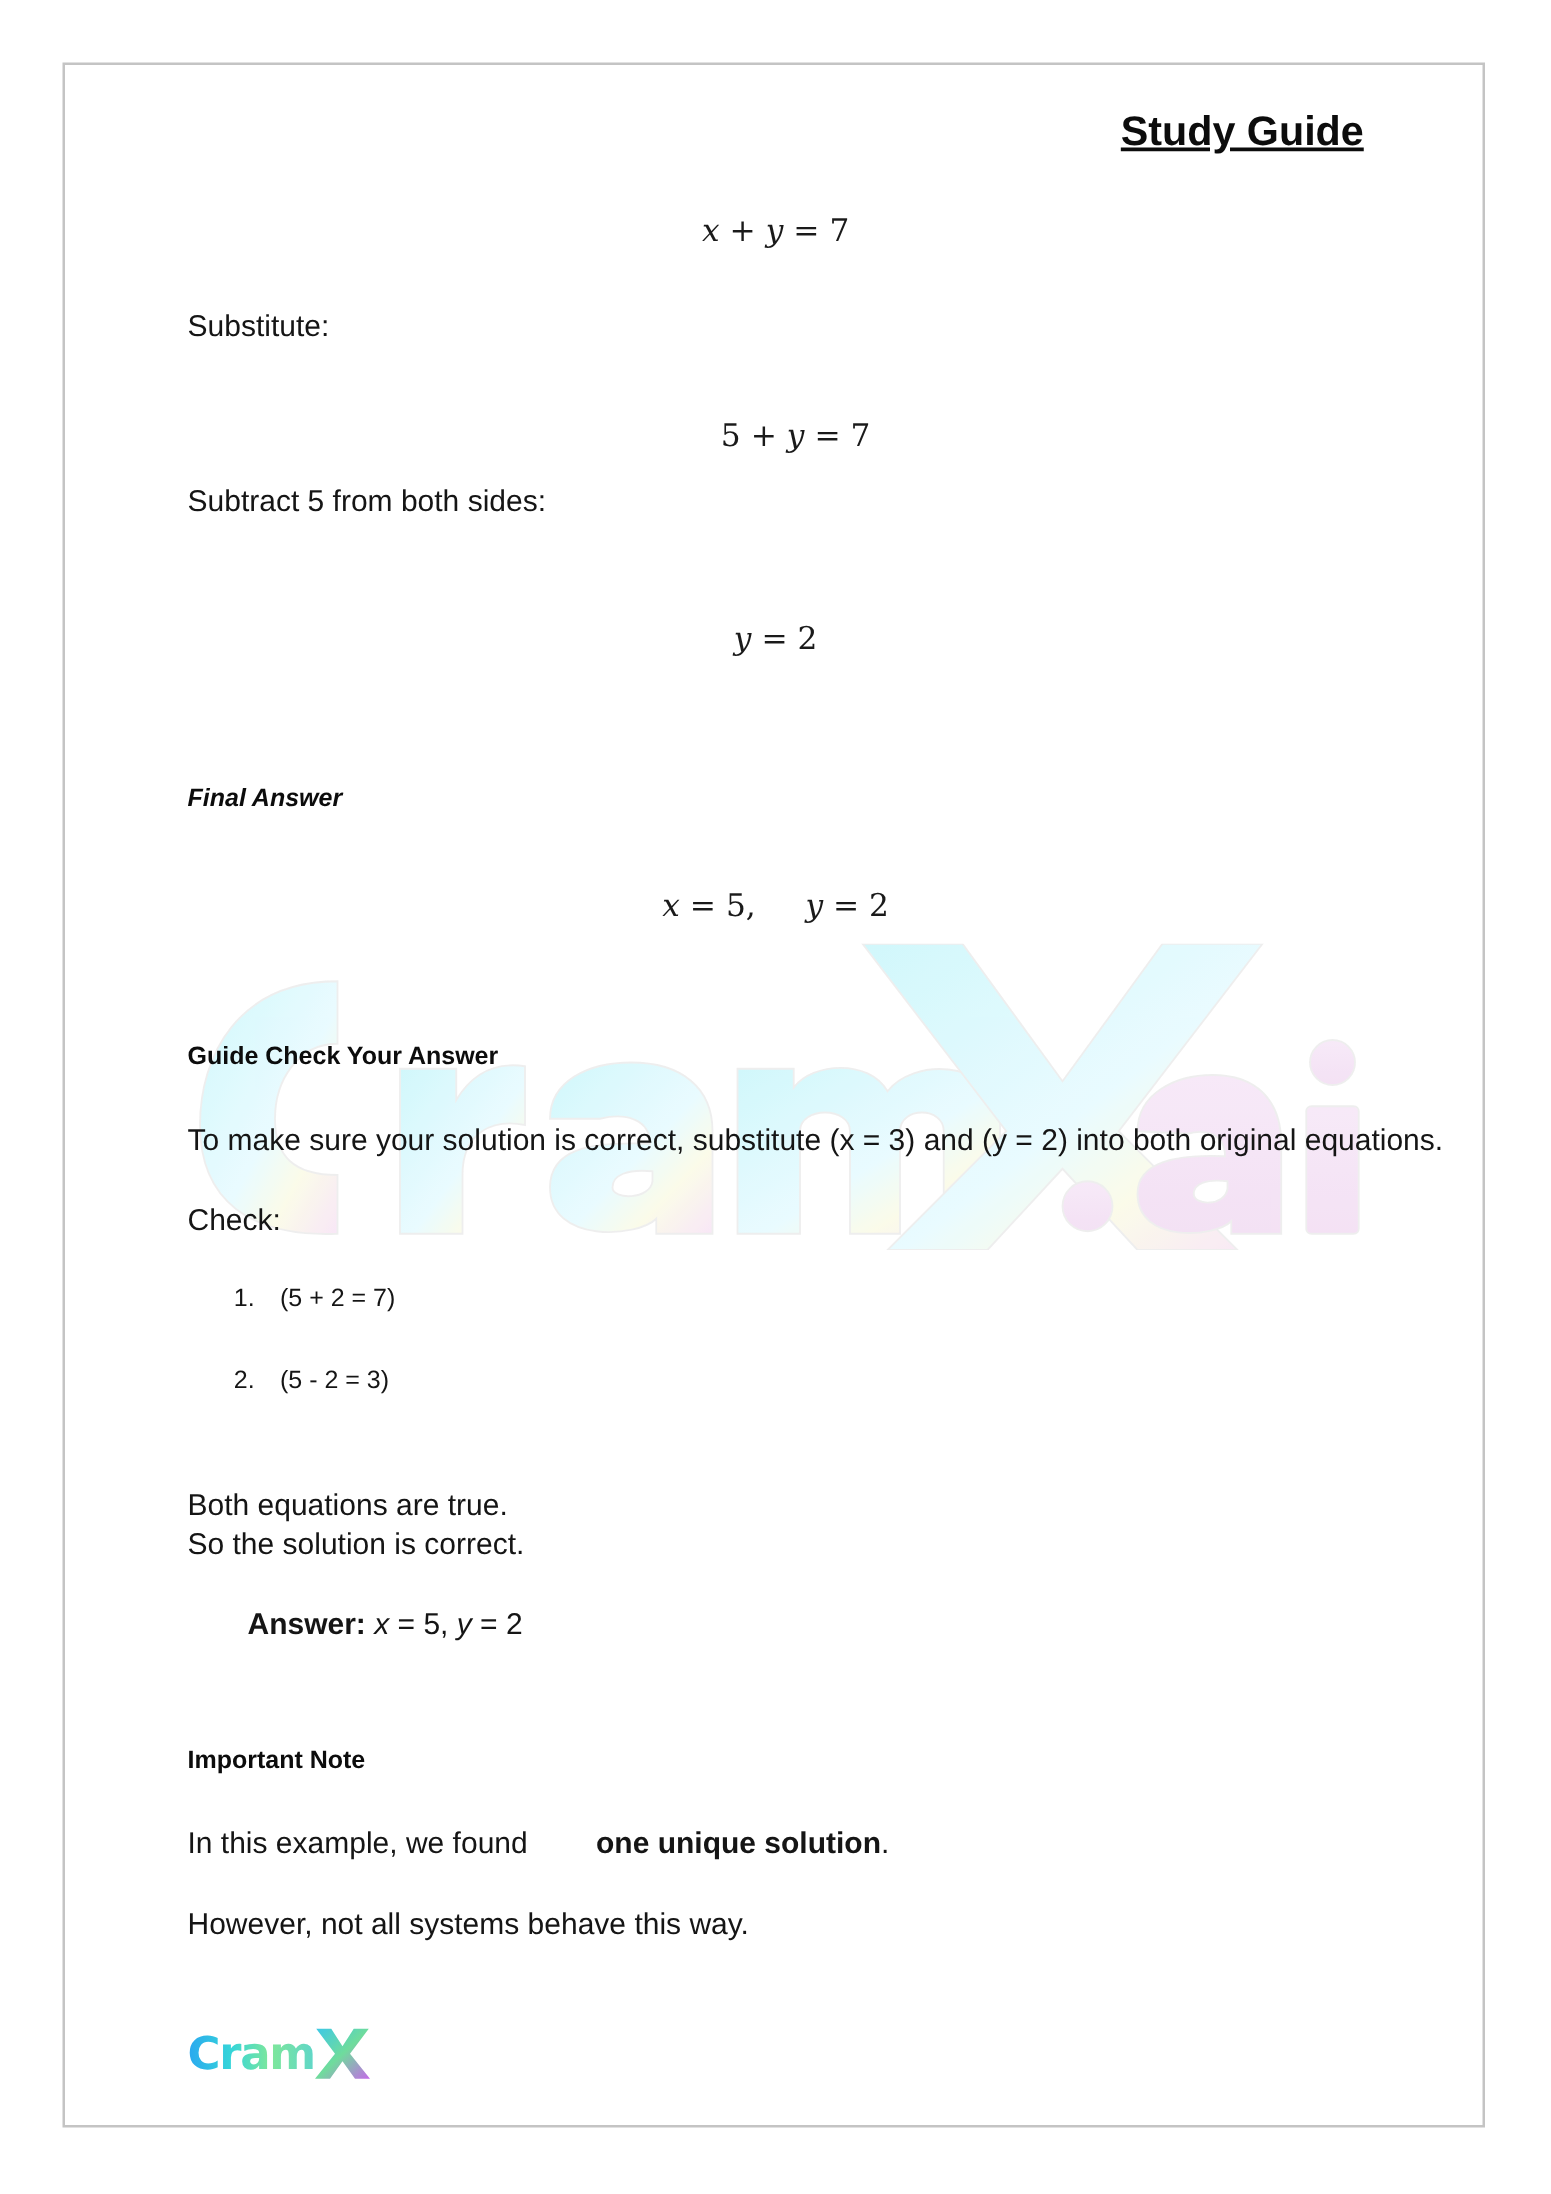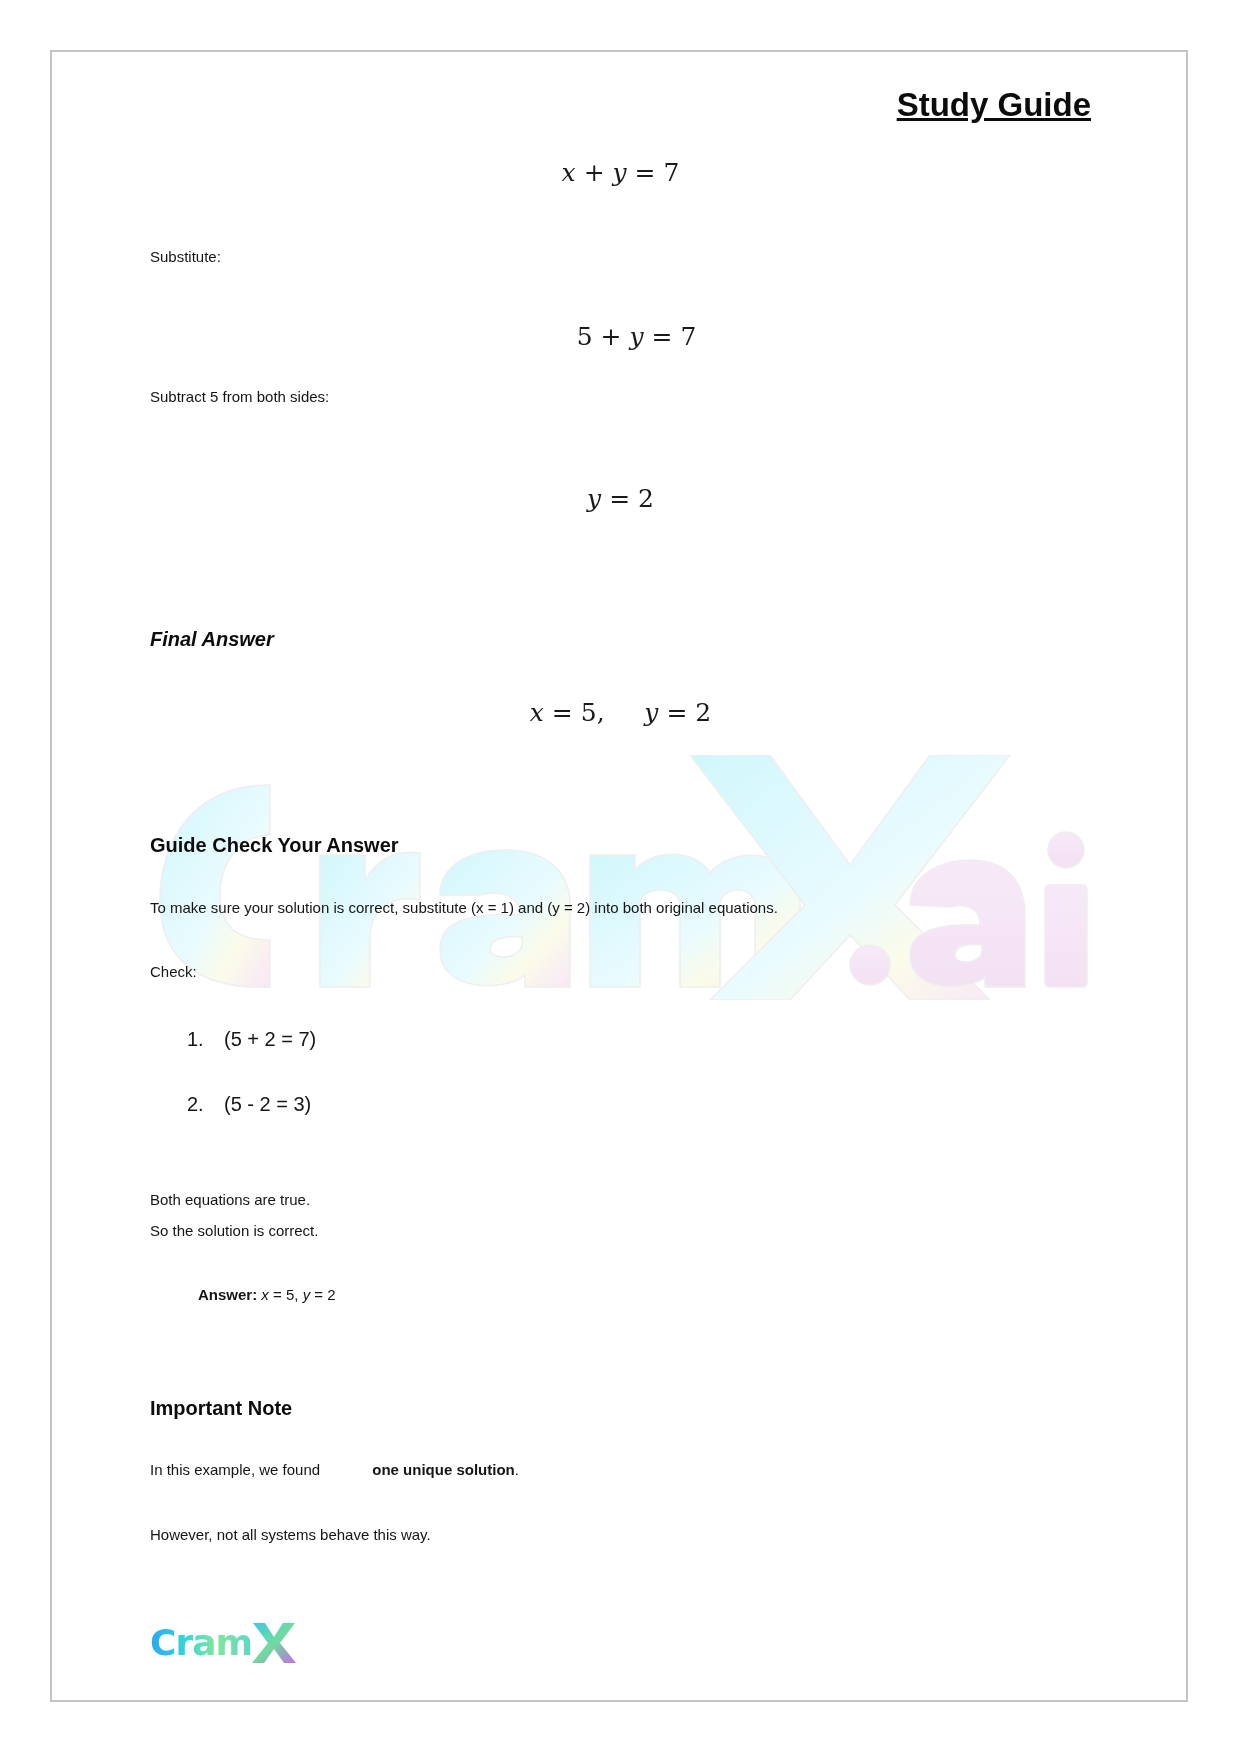--- a/index.html
+++ b/index.html
@@ -37,25 +37,26 @@
       text-decoration: underline;
     }
     .math {
       font-family: "DejaVu Serif", "Liberation Serif", serif;
       font-size: 25px;
       color: #1a1a1a;
       left: 0;
       width: 1241px;
       text-align: center;
       white-space: pre;
+      margin-top: 12px;
     }
     .math i { font-style: italic; }
     .text {
       left: 150px;
-      font-size: 15px;
+      font-size: 24px;
       color: #151515;
       white-space: nowrap;
     }
     .heading {
       left: 150px;
       font-size: 20px;
       font-weight: bold;
       color: #0c0c0c;
       white-space: nowrap;
     }
@@ -135,21 +136,21 @@
 <div class="abs text content" style="top:388px;text-align:right;">Subtract 5 from both sides:</div>
 
 <div class="abs math content" style="top:484px;"><i>y</i><span> = </span><span>2</span></div>
 
 <div class="abs heading content" style="top:628px;font-style:italic;">Final Answer</div>
 
 <div class="abs math content" style="top:698px;"><i>x</i><span> = </span><span>5,</span><span>     </span><i>y</i><span> = </span><span>2</span></div>
 
 <div class="abs heading content" style="top:834px;">Guide Check Your Answer</div>
 
-<div class="abs text content" style="top:899px;">To make sure your solution is correct, substitute (x = 1) and (y = 2) into both original equations.</div>
+<div class="abs text content" style="top:899px;">To make sure your solution is correct, substitute (x = 3) and (y = 2) into both original equations.</div>
 
 <div class="abs text content" style="top:963px;">Check:</div>
 
 <div class="abs list-num content" style="top:1028px;">1.</div>
 <div class="abs list-text content" style="top:1028px;">(5 + 2 = 7)</div>
 <div class="abs list-num content" style="top:1093px;">2.</div>
 <div class="abs list-text content" style="top:1093px;">(5 - 2 = 3)</div>
 
 <div class="abs text content" style="top:1157px;margin-top:34px;">Both equations are true.</div>
 

